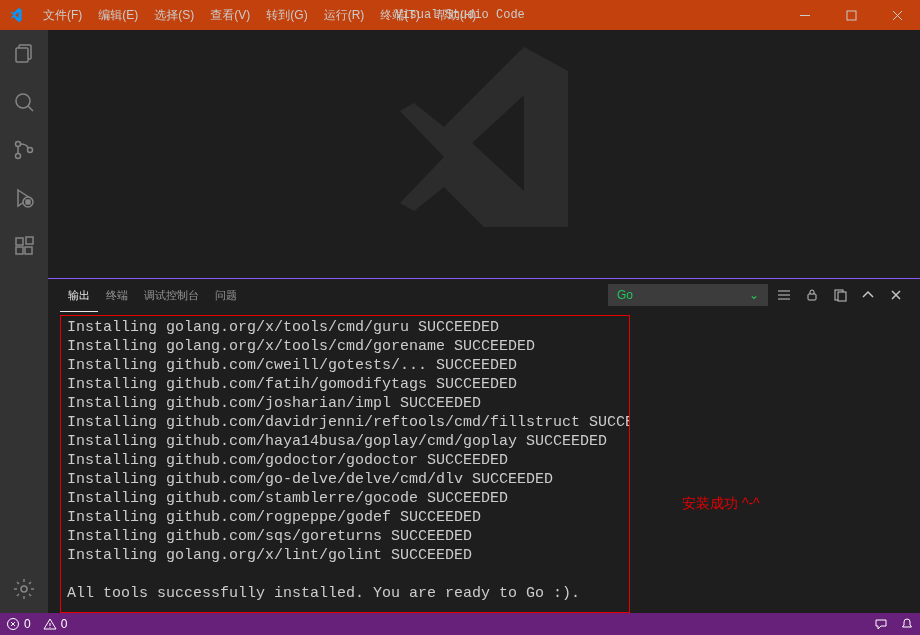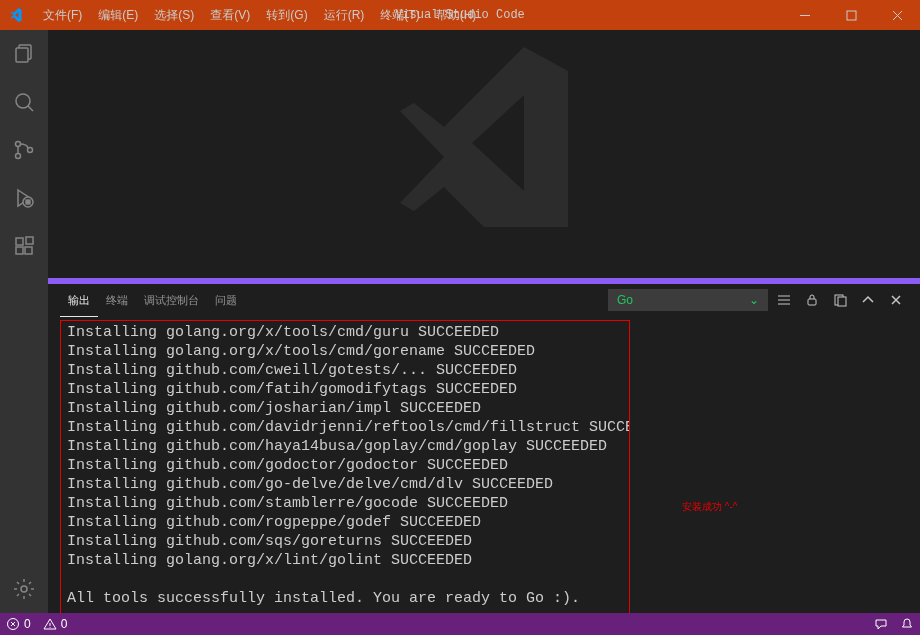--- a/index.html
+++ b/index.html
@@ -99,21 +99,21 @@
       position: absolute;
       left: 50%;
       top: 40%;
       transform: translate(-50%, -50%);
       opacity: 0.06;
     }
     .editor-bg-logo svg { width: 200px; height: 200px; }
 
     .panel {
       height: 335px;
-      border-top: 6px solid #8b5cf6;
+      border-top: 1px solid #8b5cf6;
       background: #1e1e1e;
       display: flex;
       flex-direction: column;
     }
     .panel-tabs {
       height: 32px;
       display: flex;
       align-items: center;
       padding: 0 12px;
       font-size: 11px;
@@ -173,21 +173,21 @@
     }
     .terminal-text {
       font-family: Consolas, "Courier New", monospace;
       font-size: 15px;
       line-height: 19px;
       color: #cccccc;
       white-space: pre;
     }
     .annotation {
       color: #e60000;
-      font-size: 10px;
+      font-size: 14px;
       padding-left: 52px;
       padding-top: 180px;
     }
 
     .statusbar {
       height: 22px;
       background: #68217a;
       display: flex;
       align-items: center;
       font-size: 12px;

